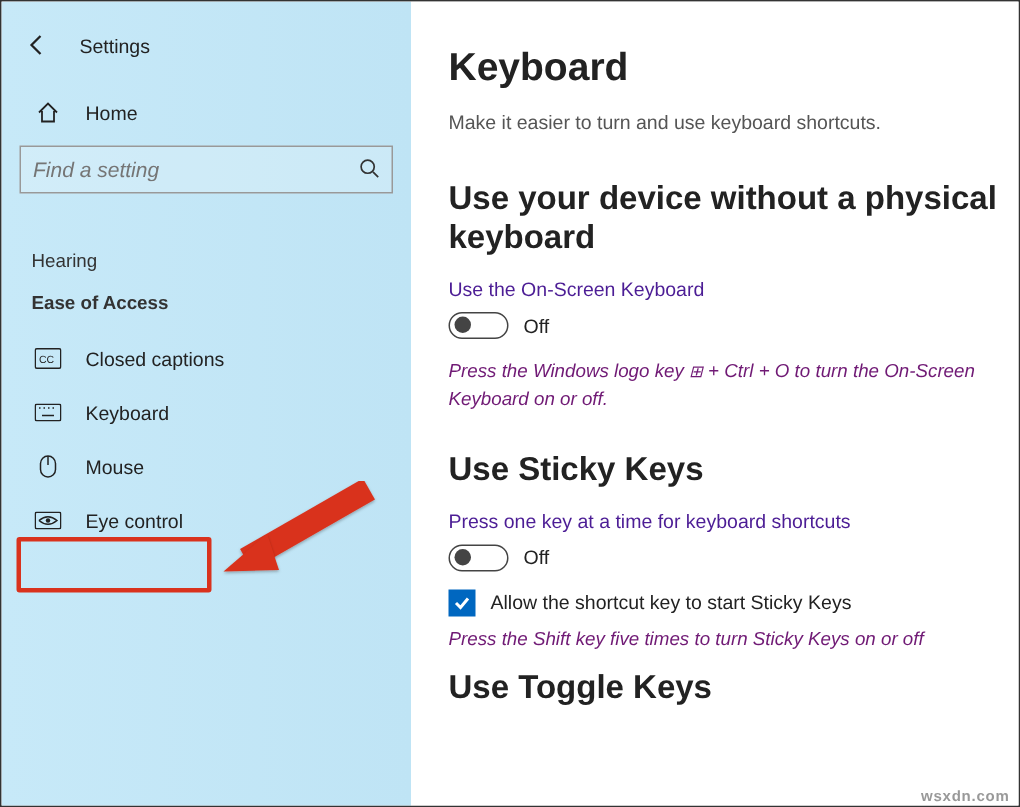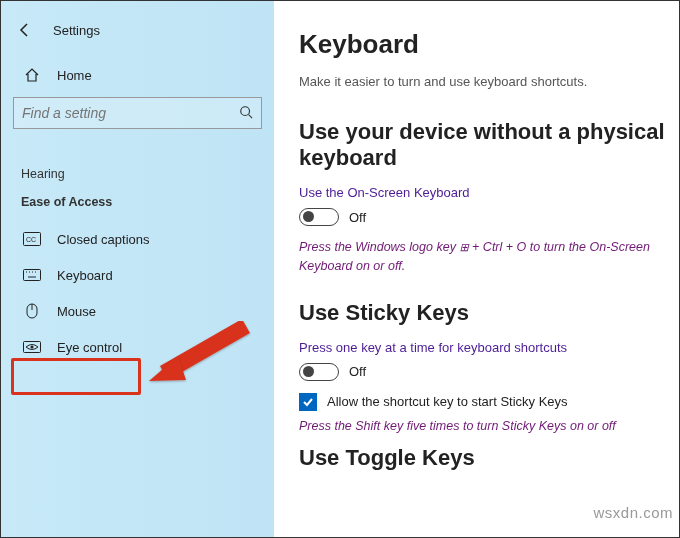--- a/index.html
+++ b/index.html
@@ -47,21 +47,21 @@
   .setting-label { font-size:13px; color:#4c1d95; margin-bottom:8px;}
   .toggle-row { display:flex; align-items:center; margin-bottom:12px;}
   .toggle { width:40px; height:18px; border:1.5px solid #444; border-radius:10px; position:relative; margin-right:10px; background:#fff;}
   .toggle .knob { width:11px; height:11px; border-radius:50%; background:#444; position:absolute; left:3px; top:2px;}
   .toggle-state { font-size:13px;}
   .help-text { font-size:12.5px; color:#701a75; line-height:1.5; margin-bottom:24px; padding-right:10px;font-style:italic;}
   .winkey { font-size:11px;}
   .checkbox-row { display:flex; align-items:center; margin-bottom:6px;}
   .checkbox { width:18px; height:18px; background:#0067c0; display:flex; align-items:center; justify-content:center; margin-right:10px; flex-shrink:0;}
   .checkbox svg { width:12px; height:12px;}
-  .watermark { position:absolute; right:6px; bottom:16px; font-size:15px; color:#999; letter-spacing:0.5px;}
+  .watermark { position:absolute; right:6px; bottom:0; font-size:10px; color:#999; letter-spacing:0.5px;font-weight:bold;}
 </style>
 </head>
 <body>
 
 <div class="sidebar">
   <div class="top-row">
     <div class="back">
       <svg width="16" height="16" viewBox="0 0 16 16">
           <path d="M10 2 L4 8 L10 14" stroke="#222" stroke-width="1.5" fill="none"></path>
         </svg>

